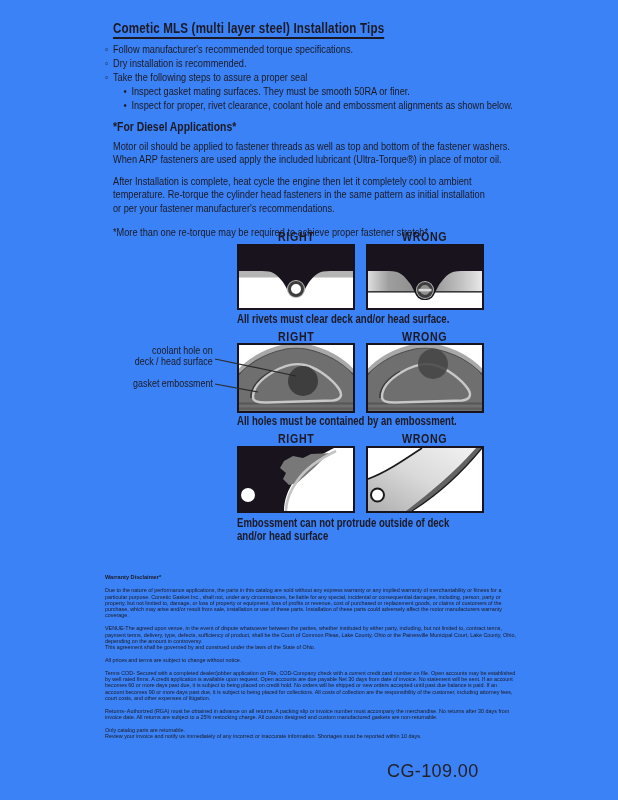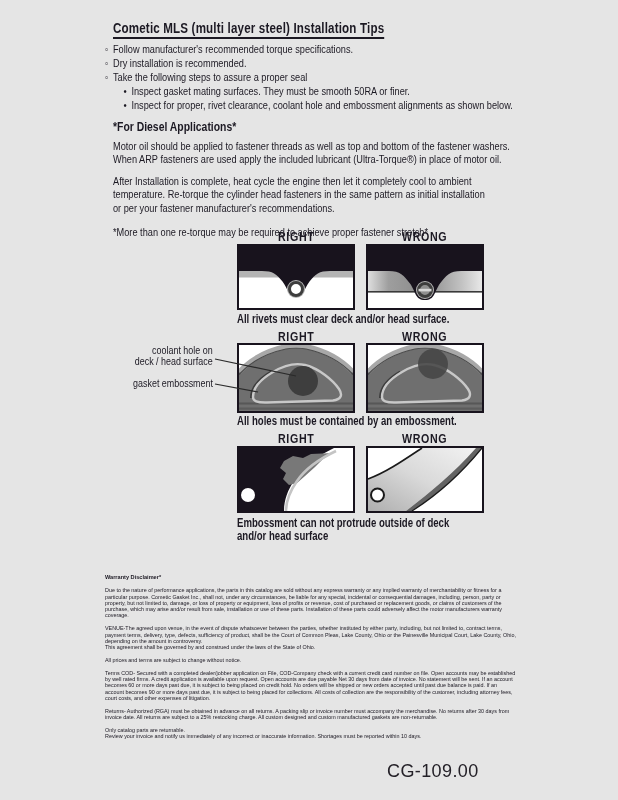--- a/index.html
+++ b/index.html
@@ -1,17 +1,17 @@
 <!DOCTYPE html>
 <html><head>
 <meta charset="utf-8">
 <style>
   html,body{margin:0;padding:0;background:#ffffff;}
   .page{
-    position:relative;width:618px;height:800px;background:#e5e5e5;overflow:hidden;
+    position:relative;width:618px;height:800px;background:#3b82f6;overflow:hidden;
     font-family:"Liberation Sans","DejaVu Sans",sans-serif;color:#1c1923;
   }
   
   #title-wrap{position:absolute;left:113px;top:19px;}
   #title{
     display:inline-block;transform:scaleX(.8);transform-origin:0 0;white-space:nowrap;
     font-size:14.5px;font-weight:bold;letter-spacing:.2px;
     border-bottom:2px solid #1c1923;padding-bottom:1px;
   }
   

